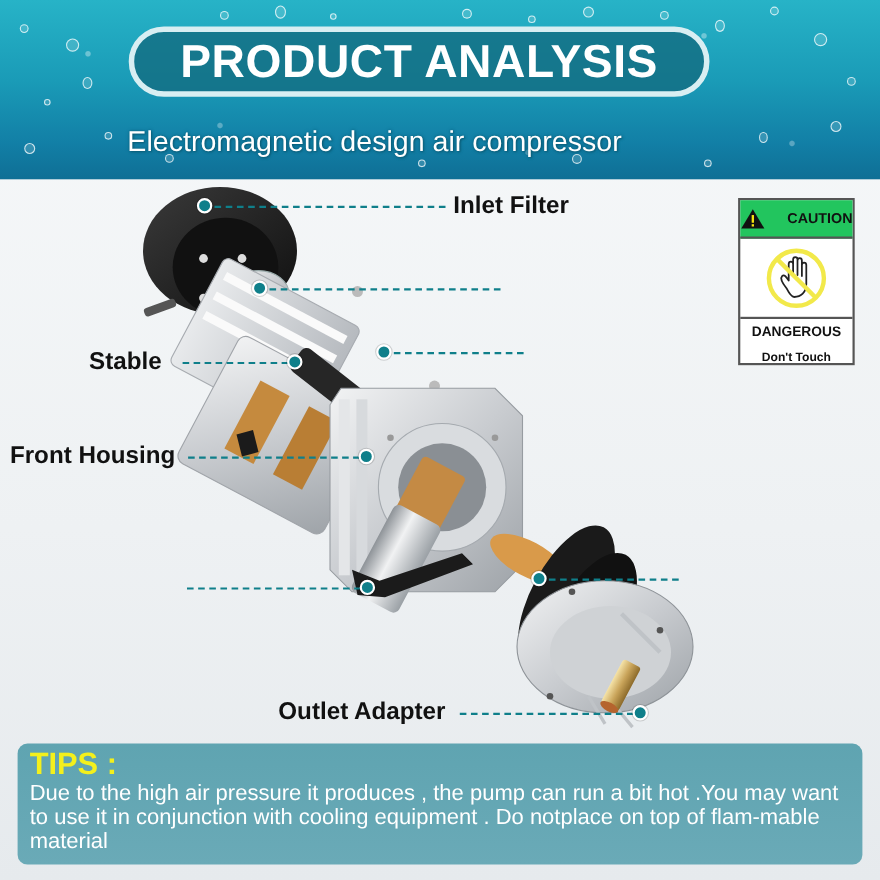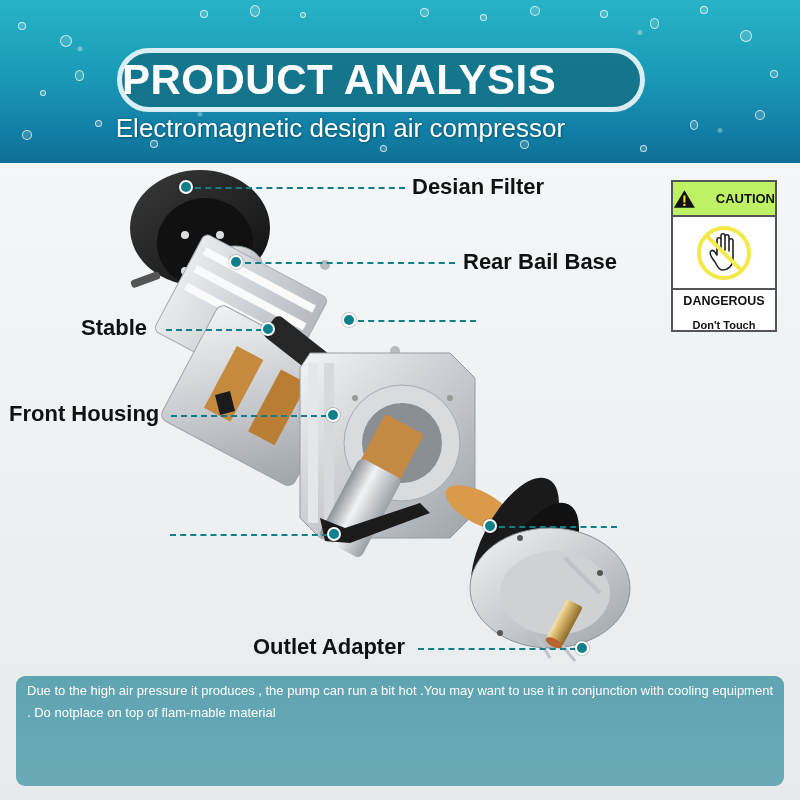--- a/index.html
+++ b/index.html
@@ -20,24 +20,24 @@
       radial-gradient(circle at 60% 85%, rgba(255,255,255,0.3) 0 2px, transparent 3px),
       linear-gradient(180deg, #27b3c7 0%, #1a9bb7 45%, #127fa6 80%, #0f6f95 100%);
     overflow: hidden;
   }
   .bubbles span {
     position: absolute; border-radius: 50%;
     border: 1.5px solid rgba(255,255,255,0.75);
     background: rgba(255,255,255,0.15);
   }
   .title-pill {
-    position: absolute; left: 117px; top: 48px; width: 528px; height: 64px;
+    position: absolute; left: 117px; top: 24px; width: 528px; height: 64px;
     border: 5px solid #d8eef2; border-radius: 34px;
     background: rgba(20, 110, 130, 0.82);
-    display: flex; align-items: center; 
+    display: flex; align-items: center; justify-content: center;
   }
   .title-pill .title {
     color: #ffffff; font-weight: 700; font-size: 42px; letter-spacing: 0.5px;
     font-family: "Liberation Sans", sans-serif;
   }
   .subtitle {
     position: absolute; left: 0; top: 113px; width: 679px; text-align: center;
     color: #ffffff; font-size: 26px; padding-left: 2px;
     text-shadow: 0 0 3px #0b5d77, 1px 1px 2px #0b5d77;
   }
@@ -58,38 +58,38 @@
 
   
   .pump { position: absolute; left: 0; top: 0; width: 800px; height: 510px; }
 
   
   .caution {
     position: absolute; left: 671px; top: 180px; width: 106px; height: 152px;
     border: 2px solid #555; background: #fff;
   }
   .caution .head {
-    height: 35px; background: #bef264; display: flex; align-items: center; justify-content: center;
+    height: 35px; background: #22c55e; display: flex; align-items: center; justify-content: center;
     border-bottom: 2px solid #555; gap: 20px;
   }
   .caution .head .word { font-weight: 700; font-size: 13px; color: #111; }
   .caution .mid { height: 73px; display: flex; align-items: center; justify-content: center; border-bottom: 2px solid #555; }
   .caution .foot { text-align: center; padding-top: 4px; }
   .caution .foot .l1 { font-weight: 700; font-size: 12.5px; color: #111; display: block; }
   .caution .foot .l2 { font-weight: 700; font-size: 11px; color: #111; display: block; margin-top: 11px; }
 
   
   .tips {
     position: absolute; left: 16px; top: 676px; width: 768px; height: 110px;
     background: linear-gradient(180deg, #5fa4b1 0%, #6aaab7 100%);
     border-radius: 9px; padding: 4px 0 0 11px;
   }
   .tips .head { color: #f3f01c; font-weight: 700; font-size: 28px; line-height: 30px; }
   .tips .body {
-    color: #ffffff; font-size: 13px; line-height: 22px; width: 750px;
+    color: #ffffff; font-size: 20px; line-height: 22px; width: 750px;
   }
 </style>
 </head>
 <body>
 
 <div class="banner">
   <div class="bubbles">
     <span style="left:18px;top:22px;width:8px;height:8px"></span>
     <span style="left:60px;top:35px;width:12px;height:12px"></span>
     <span style="left:40px;top:90px;width:6px;height:6px"></span>
@@ -212,25 +212,24 @@
     <line x1="535" y1="470" x2="550" y2="495" stroke="#bfc3c7" stroke-width="3"></line>
 
     <g transform="translate(575 440) rotate(28)">
       <rect x="-9" y="0" width="18" height="45" rx="3" fill="url(#brass)"></rect>
       <ellipse cx="0" cy="45" rx="9" ry="4" fill="#b5642e"></ellipse>
     </g>
   </svg>
 
   <div class="dot" style="left:179px;top:17px"></div>
   <div class="leader" style="left:195px;top:24px;width:210px"></div>
-  <div class="label" style="left:412px;top:11px">Desian Filter</div>
+  <div class="label" style="left:412px;top:11px">Inlet Filter</div>
 
   <div class="dot" style="left:229px;top:92px"></div>
   <div class="leader" style="left:245px;top:99px;width:210px"></div>
-  <div class="label" style="left:463px;top:86px">Rear Bail Base</div>
 
   <div class="dot" style="left:342px;top:150px"></div>
   <div class="leader" style="left:358px;top:157px;width:118px"></div>
 
   <div class="label" style="left:81px;top:152px">Stable</div>
   <div class="leader" style="left:166px;top:166px;width:96px"></div>
   <div class="dot" style="left:261px;top:159px"></div>
 
   <div class="label" style="left:9px;top:238px">Front Housing</div>
   <div class="leader" style="left:171px;top:252px;width:156px"></div>
@@ -263,14 +262,15 @@
       <line x1="12" y1="12" x2="46" y2="46" stroke="#f2e94a" stroke-width="4"></line>
     </svg>
   </div>
   <div class="foot">
     <span class="l1">DANGEROUS</span>
     <span class="l2">Don't Touch</span>
   </div>
 </div>
 
 <div class="tips">
+  <div class="head">TIPS :</div>
   <div class="body">Due to the high air pressure it produces , the pump can run a bit hot .You may want to use it in conjunction with cooling equipment . Do notplace on top of flam-mable material</div>
 </div>
 
 </body></html>

